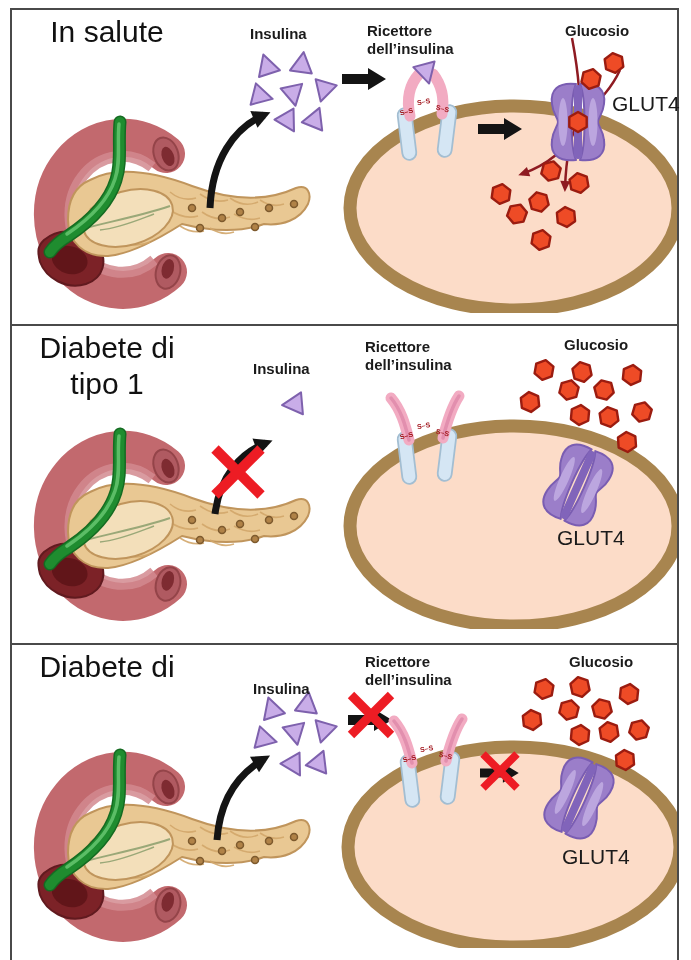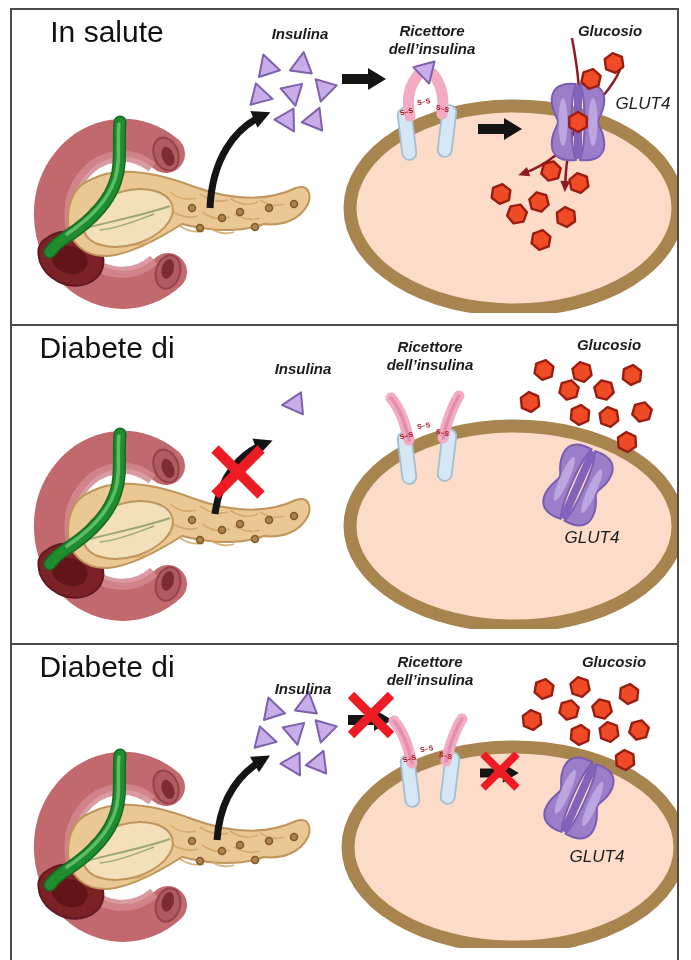--- a/index.html
+++ b/index.html
@@ -13,24 +13,24 @@
   }
   #panel-1{top:8px;}
   #panel-2{top:324px;}
   #panel-3{top:643px;}
   svg.scene{position:absolute;left:0;top:0;width:665px;height:303px;}
   .panel-title{
     position:absolute;left:16px;top:4px;width:158px;text-align:center;
     font-size:30px;line-height:36px;color:#111;font-weight:normal;
   }
   .label{
-    position:absolute;text-align:center;font-size:15px;font-weight:bold;
-    line-height:18px;color:#1b1b1b;font-style:italic;
-  }
-  .glut4-label{font-weight:normal;font-size:17px;}
+    position:absolute;font-size:15px;font-weight:bold;
+    line-height:18px;color:#1b1b1b;
+  }
+  .glut4-label{font-weight:normal;font-size:21px;}
 </style>
 </head>
 <body>
 
 <svg width="0" height="0" style="position:absolute" aria-hidden="true">
   <defs>
     <marker id="ah-blk" markerUnits="userSpaceOnUse" markerWidth="22" markerHeight="22" refX="13" refY="11" orient="auto">
       <path d="M2,2 L20,11 L2,20 Z" fill="#141414"></path>
     </marker>
     <marker id="ah-dr" markerUnits="userSpaceOnUse" markerWidth="13" markerHeight="13" refX="8" refY="6.5" orient="auto">
@@ -200,20 +200,21 @@
       <use href="#g-hex" transform="translate(557,64) rotate(14)"></use>
       <use href="#g-hex" transform="translate(592,64) rotate(-15)"></use>
       <use href="#g-hex" transform="translate(568,89) rotate(5)"></use>
       <use href="#g-hex" transform="translate(597,91) rotate(-9)"></use>
       <use href="#g-hex" transform="translate(630,86) rotate(16)"></use>
       <use href="#g-hex" transform="translate(615,116) rotate(-4)"></use>
     </g>
   </svg>
   <div class="panel-title">
     <div>Diabete di</div>
+    <div>tipo 1</div>
   </div>
   <div class="label" style="left:241px;top:34px;width:100px">Insulina</div>
   <div class="label" style="left:353px;top:12px;width:130px">
     <div>Ricettore</div>
     <div>dell’insulina</div>
   </div>
   <div class="label" style="left:552px;top:10px;width:90px">Glucosio</div>
   <div class="label glut4-label" style="left:545px;top:203px;width:70px">GLUT4</div>
 </div>
 

